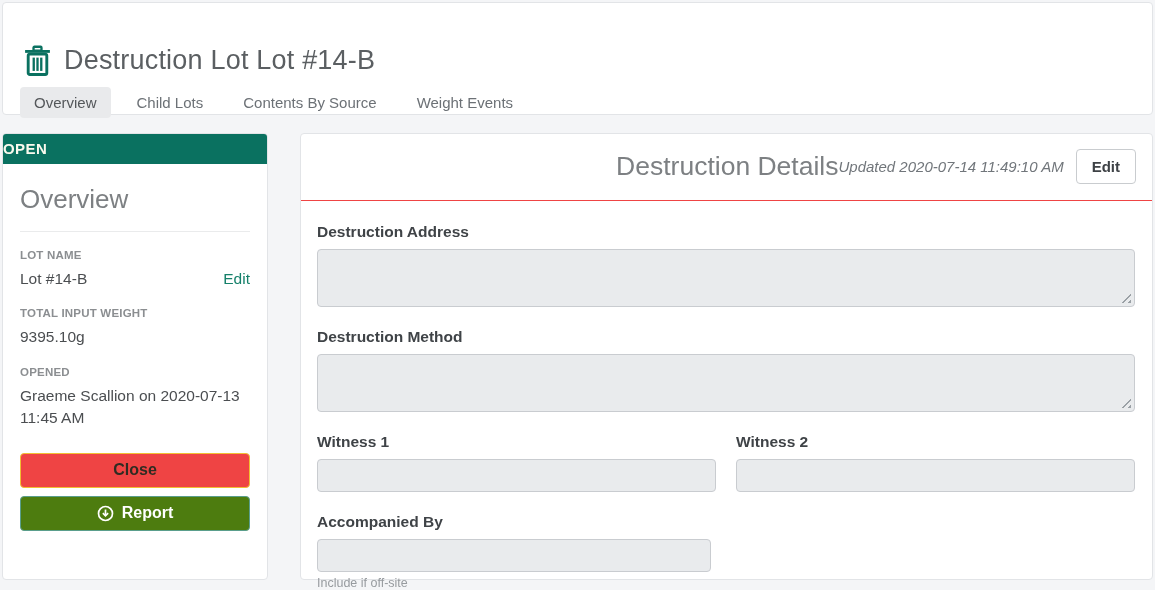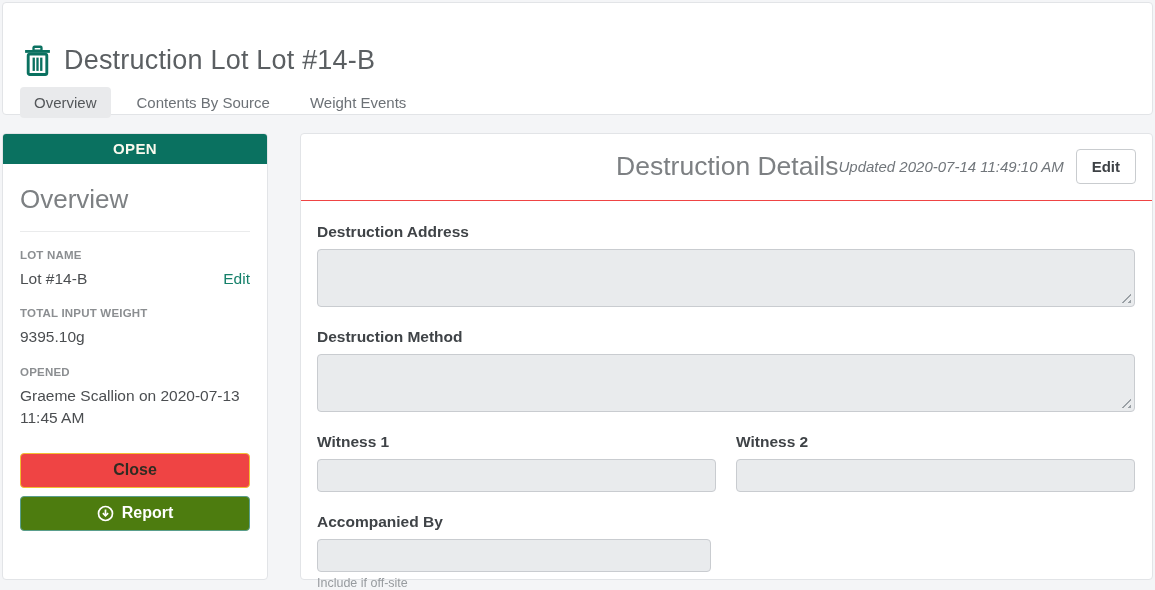--- a/index.html
+++ b/index.html
@@ -53,21 +53,21 @@
     left: 2px; top: 133px;
     width: 266px; height: 447px;
     overflow: hidden;
   }
   .status-banner {
     background: #0a7160;
     color: #fbfaee;
     font-size: 15px;
     font-weight: 700;
     letter-spacing: 0.4px;
-    text-align: center;
+    text-align: left;
     padding: 6px 0 7px;
   }
   .sidebar-body { padding: 12px 17px 0 17px; }
   .sidebar-body h2 {
     font-size: 26px;
     font-weight: 400;
     color: #7d8083;
     margin: 8px 0 16px;
   }
   .sidebar-divider { border: none; border-top: 1px solid #eaebec; }
@@ -225,20 +225,21 @@
           <rect x="3.6" y="8.2" width="16.8" height="18.4" rx="1.4" fill="none" stroke="#0a7160" stroke-width="2.6"></rect>
           <line x1="8.6" y1="11.4" x2="8.6" y2="23.4" stroke="#0a7160" stroke-width="2.1"></line>
           <line x1="12" y1="11.4" x2="12" y2="23.4" stroke="#0a7160" stroke-width="2.1"></line>
           <line x1="15.4" y1="11.4" x2="15.4" y2="23.4" stroke="#0a7160" stroke-width="2.1"></line>
         </svg>
       </span>
       <h1>Destruction Lot Lot #14-B</h1>
     </div>
     <div class="tabs">
       <div class="tab active">Overview</div>
+      <div class="tab">Child Lots</div>
       <div class="tab">Contents By Source</div>
       <div class="tab">Weight Events</div>
     </div>
   </div>
 
   <aside class="card sidebar-card">
     <div class="status-banner">OPEN</div>
     <div class="sidebar-body">
       <h2>Overview</h2>
       <hr class="sidebar-divider">

